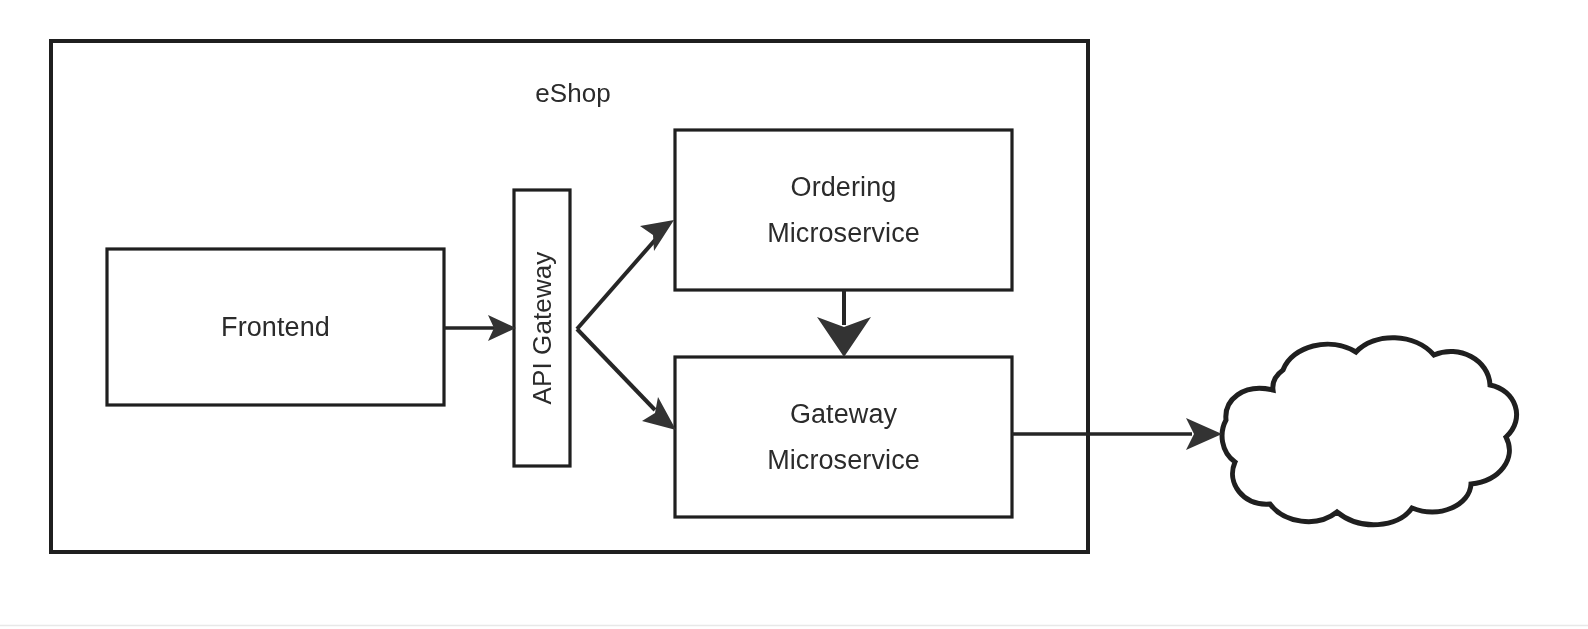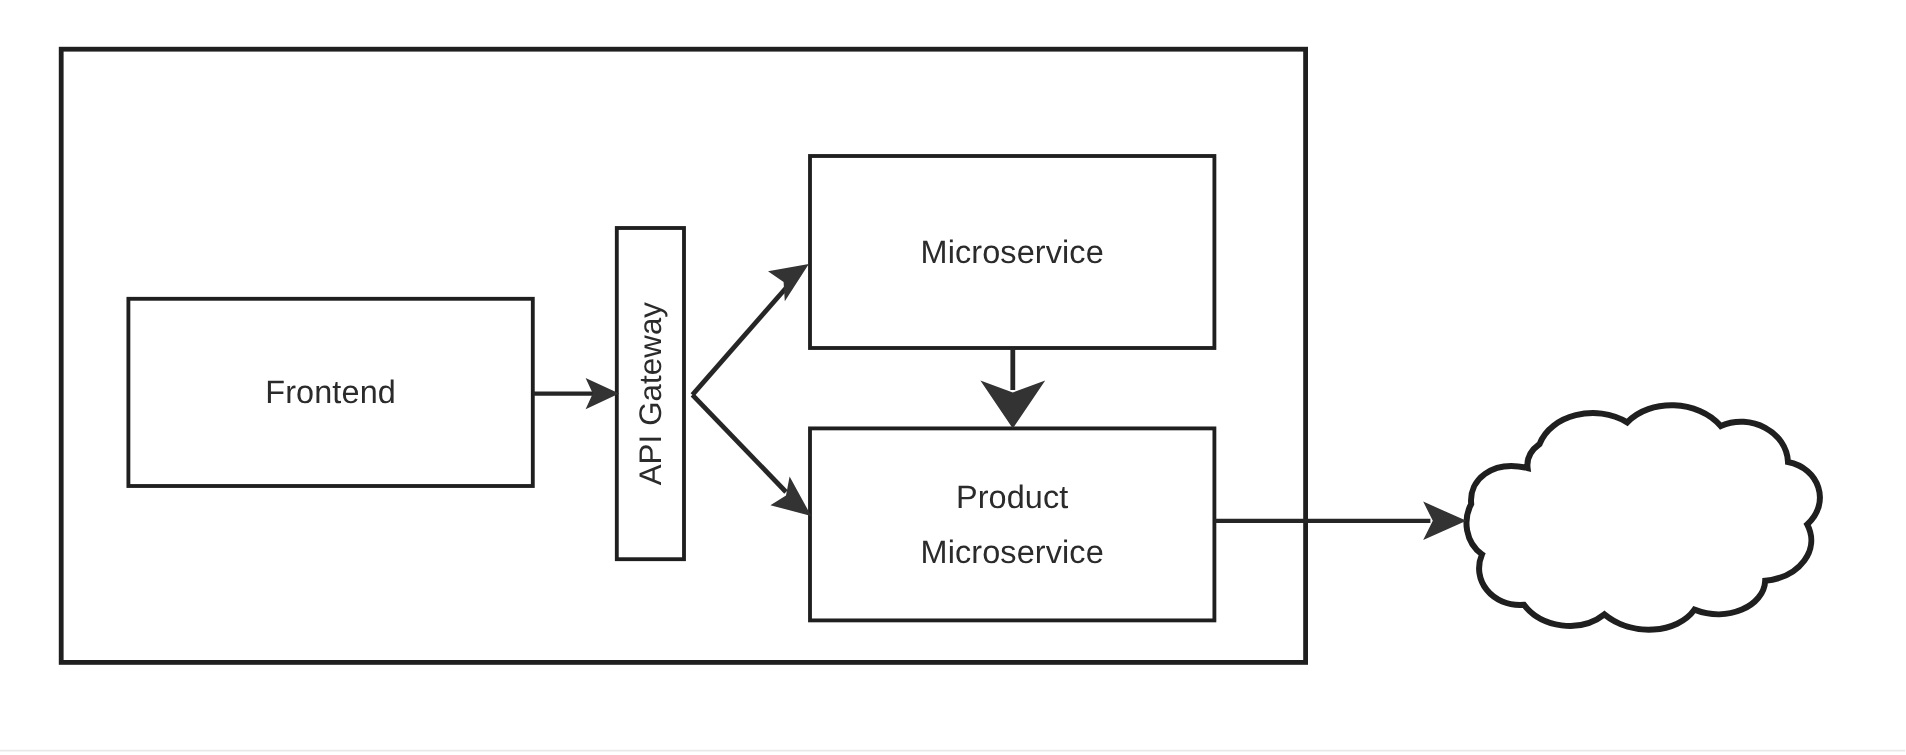--- a/index.html
+++ b/index.html
@@ -146,28 +146,30 @@
     </g>
 
     <g>
       <line x1="1012" y1="434" x2="1192" y2="434" stroke="#262626" stroke-width="3.6"></line>
       <path d="M 1222 434 L 1186 418 L 1194 434 L 1186 450 Z" fill="#333333"></path>
     </g>
 
     <line x1="0" y1="625.5" x2="1588" y2="625.5" stroke="#e8e8e8" stroke-width="1.6"></line>
   </svg>
 
+  <div class="node-text" id="eshop-label">eShop</div>
 
   <div class="node-text" id="frontend-label">Frontend</div>
 
   <div class="node-text" id="api-gateway-label">API Gateway</div>
 
   <div class="node-text" id="ordering-label">
+    <span>Ordering</span>
     <span>Microservice</span>
   </div>
 
   <div class="node-text" id="product-label">
-    <span>Product</span>
+    <span>Gateway</span>
     <span>Microservice</span>
   </div>
 
 
 </div>
 
 </body></html>

